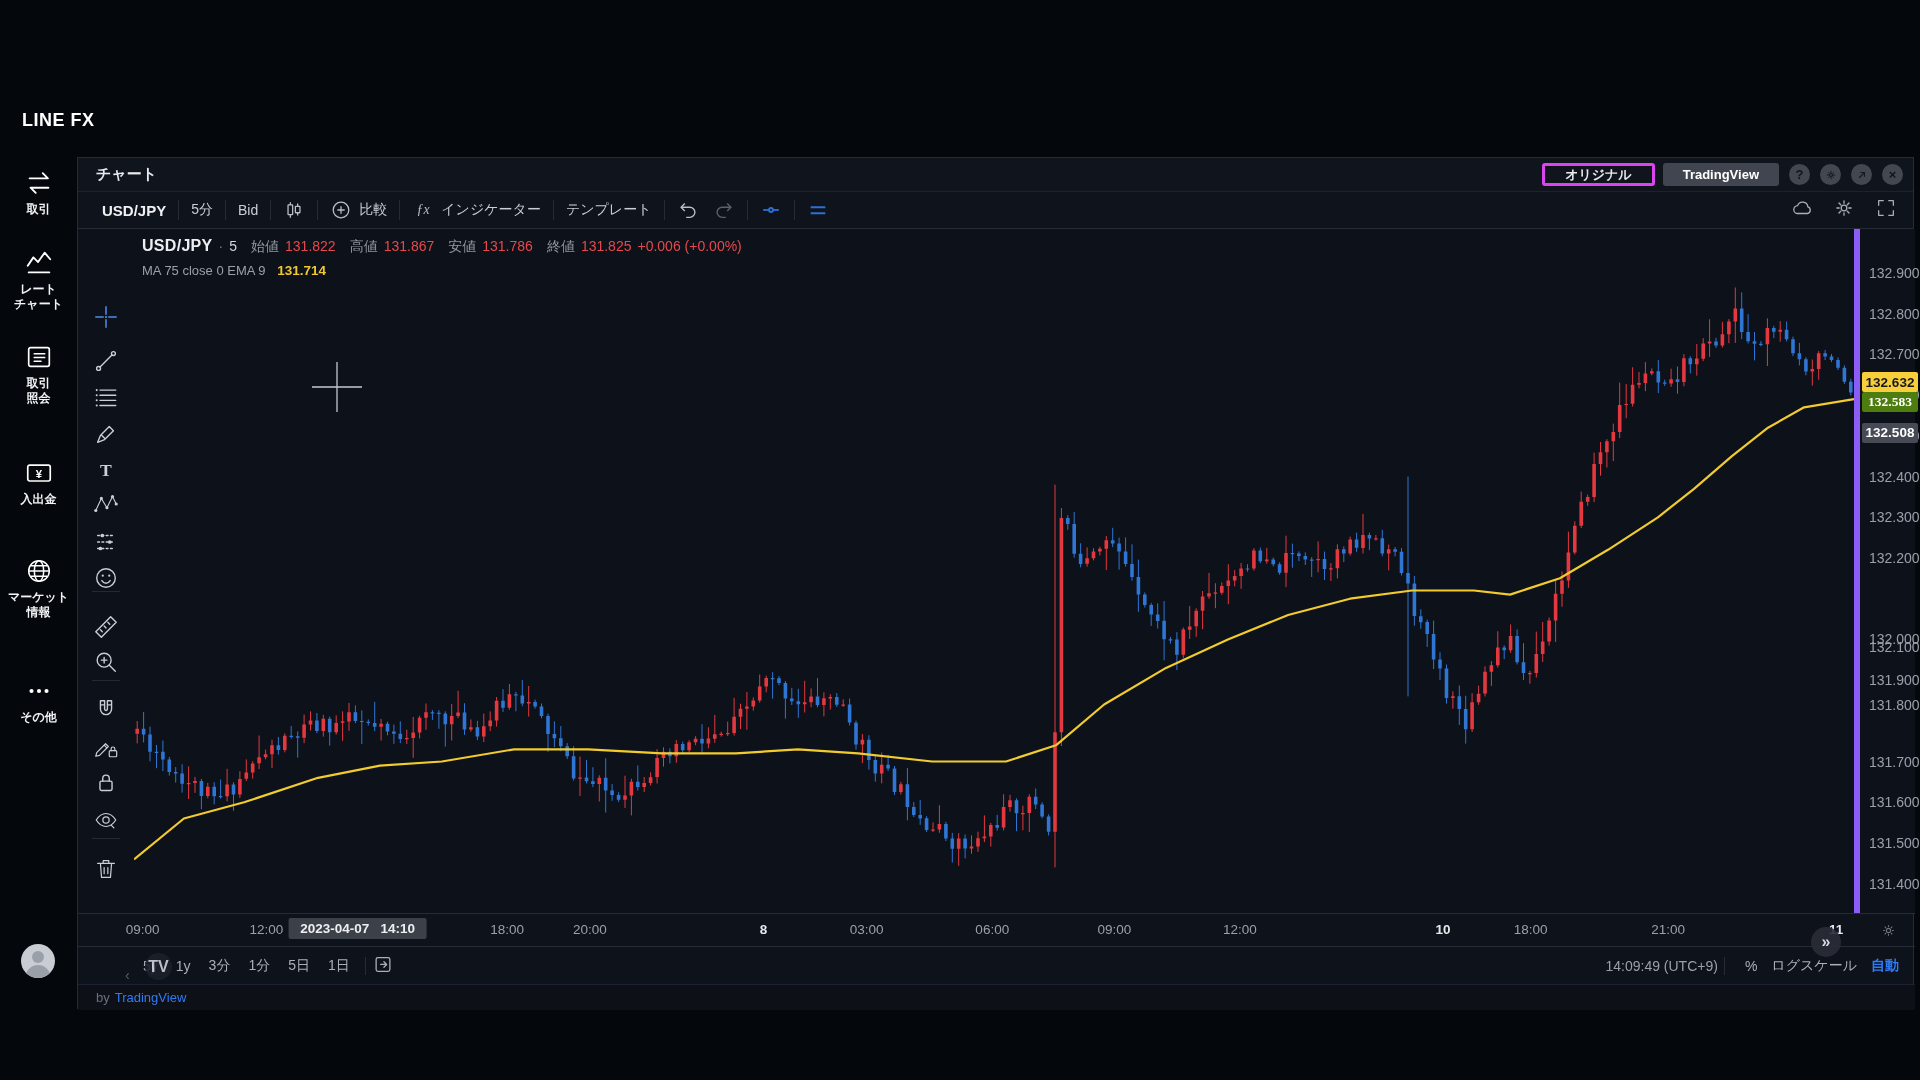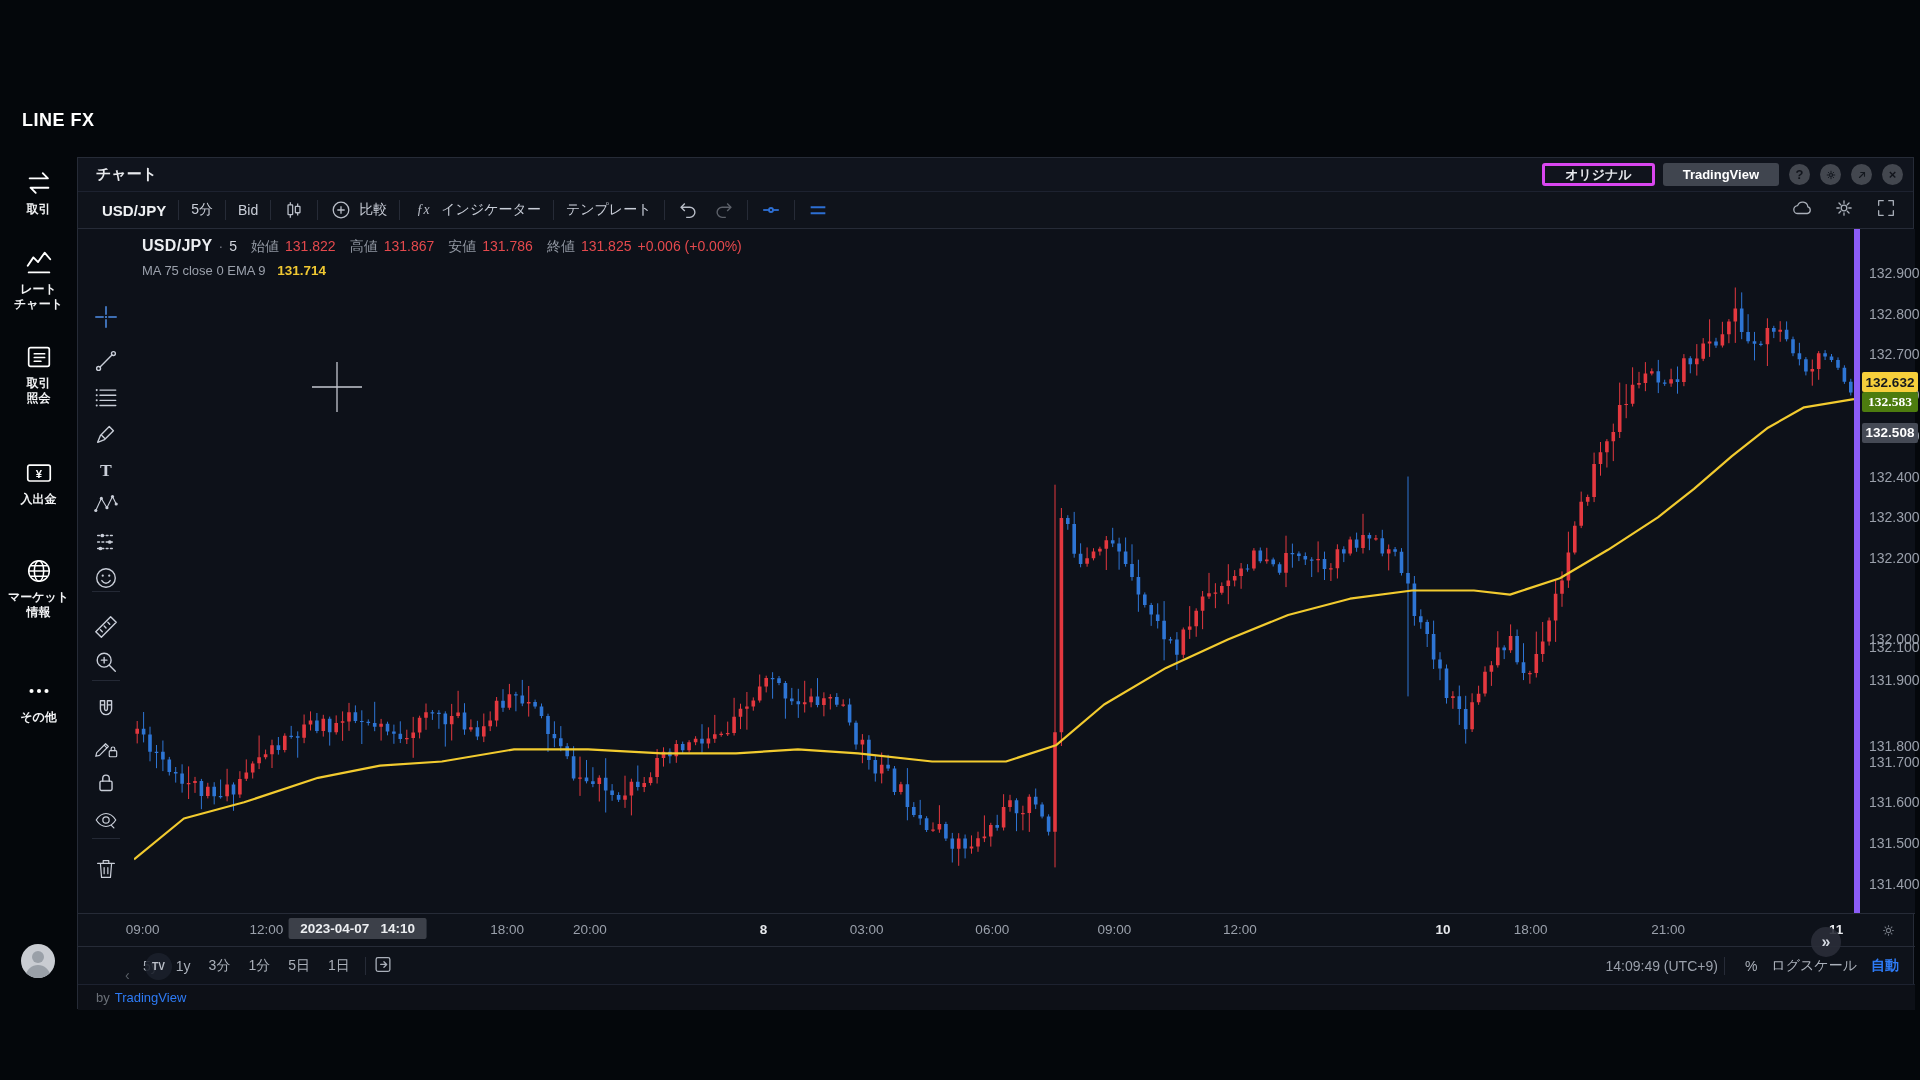--- a/index.html
+++ b/index.html
@@ -89,21 +89,21 @@
   #byline { position:absolute; left:0; top:826px; width:1837px; height:26px;
     border-top:1px solid #1d2230; display:flex; align-items:center; padding-left:18px;
     font-size:13px; background:#0d1017; }
   .by-gray { color:#6b7078; }
   .by-link { color:#2e7bf6; margin-left:5px; cursor:pointer; }
   
   #goto-realtime { position:absolute; left:1733px; top:698px; width:30px; height:30px;
     border-radius:50%; background:rgba(42,46,57,.9); color:#d6dae2; font-size:16px; font-weight:700;
     display:flex; align-items:center; justify-content:center; cursor:pointer; z-index:6; }
   #tv-watermark { position:absolute; left:67px; top:724px; width:27px; height:27px; border-radius:50%;
-    background:#1b202b; color:#cfd3dc; font-size:10px; font-weight:800; display:flex;
+    background:#1b202b; color:#cfd3dc; font-size:16px; font-weight:800; display:flex;
     align-items:center; justify-content:center; opacity:.9; z-index:4; }
   #collapse-handle { position:absolute; left:47px; top:738px; color:#5b6169; font-size:14px; z-index:4; }
 </style>
 </head>
 <body>
 
 <div id="logo">LINE FX</div>
 <nav id="app-sidebar">
     <div class="side-item" style="top: 168px;"><span><svg viewBox="0 0 32 32" fill="none" stroke="#fff" stroke-width="2" stroke-linecap="round" stroke-linejoin="round">
           <path d="M6 11h19M20 5.5 25.5 11M26 21H7M12.5 26.5 7 21"></path>
@@ -348,21 +348,21 @@
         <span class="p-tick" style="top: 76.6857px;">132.800</span>
         <span class="p-tick" style="top: 117.4px;">132.700</span>
         <span class="p-tick" style="top: 158.114px;">132.600</span>
         <span class="p-tick" style="top: 198.829px;">132.500</span>
         <span class="p-tick" style="top: 239.543px;">132.400</span>
         <span class="p-tick" style="top: 280.257px;">132.300</span>
         <span class="p-tick" style="top: 320.971px;">132.200</span>
         <span class="p-tick" style="top: 361.686px; margin-top: 48px;">132.100</span>
         <span class="p-tick" style="top: 402.4px;">132.000</span>
         <span class="p-tick" style="top: 443.114px;">131.900</span>
-        <span class="p-tick" style="top: 509px; text-align: center;">131.800</span>
+        <span class="p-tick" style="top: 468px; text-align: center;">131.800</span>
         <span class="p-tick" style="top: 524.543px;">131.700</span>
         <span class="p-tick" style="top: 565.257px;">131.600</span>
         <span class="p-tick" style="top: 605.971px;">131.500</span>
         <span class="p-tick" style="top: 646.686px;">131.400</span>
         <div class="p-badge" style="top: 143.086px; background: rgb(246, 207, 59); color: rgb(21, 24, 30);">132.632</div>
         <div class="p-badge" style="top: 163.036px; background: #4d7c0f; color: rgb(255, 255, 255); font-family: Liberation Serif, serif;">132.583</div>
         <div class="p-badge" style="top: 193.571px; background: rgb(69, 74, 85); color: rgb(255, 255, 255);">132.508</div>
       </div>
   </div>
 

